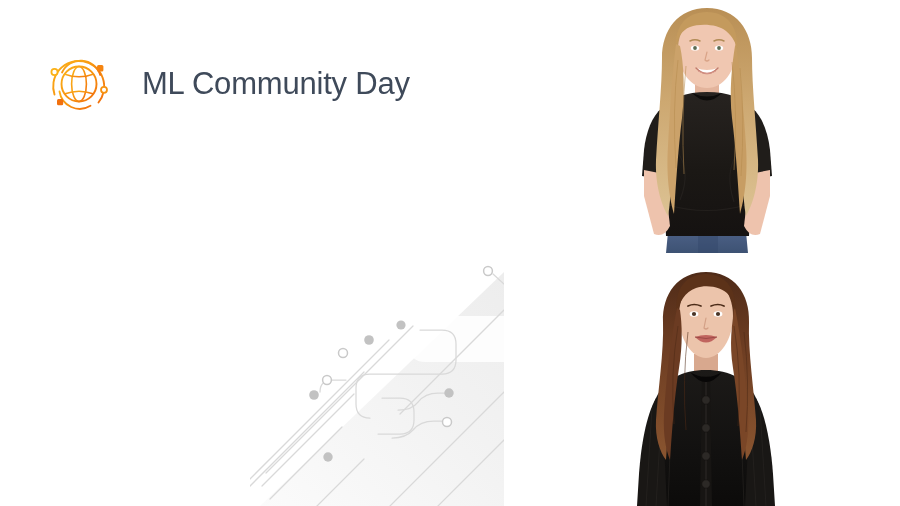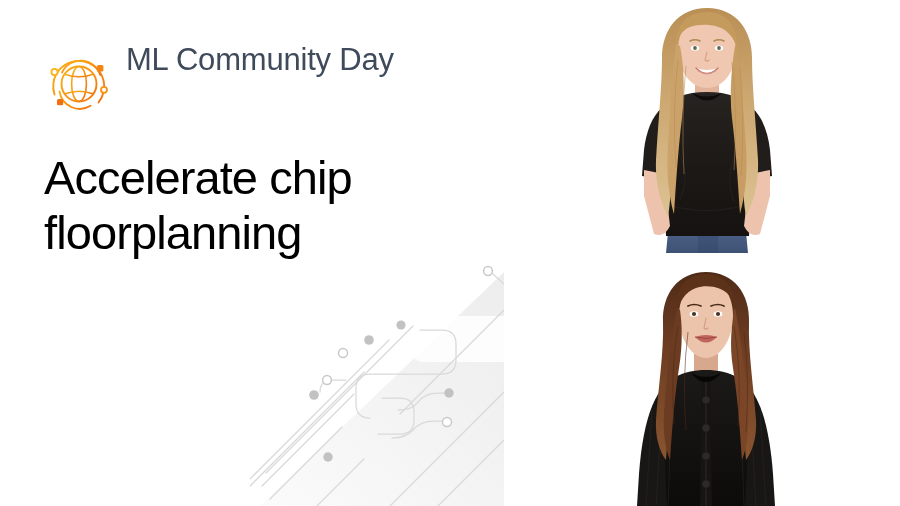--- a/index.html
+++ b/index.html
@@ -20,22 +20,22 @@
     background: #ffffff;
     overflow: hidden;
   }
 
   
   .brand-lockup {
     position: absolute;
     left: 38px;
     top: 44px;
     display: flex;
-    align-items: flex-start;
-    gap: 10px;
+    align-items: center;
+    gap: 26px;
   }
   .brand-mark {
     width: 78px;
     height: 78px;
     display: block;
     flex: 0 0 auto;
   }
   .brand-title {
     font-family: "Liberation Sans", sans-serif;
     font-size: 31px;
@@ -143,24 +143,20 @@
           <rect x="19.0" y="55.0" width="6.2" height="6.2" rx="1.5" fill="#f2700d"></rect>
           <rect x="59.0" y="21.0" width="6.4" height="6.4" rx="1.5" fill="#f58410"></rect>
           <circle cx="66.0" cy="45.8" r="3.0" fill="#ffffff" stroke="#f79311" stroke-width="1.8"></circle>
         </g>
       </svg>
     </span>
 
     <span class="brand-title">ML Community Day</span>
   </div>
 
-  <h1 class="headline">
-    <span class="headline-line">Accelerate chip</span>
-    <span class="headline-line">floorplanning</span>
-  </h1>
 
   <div class="circuit-art">
     <svg viewBox="0 0 254 254" xmlns="http://www.w3.org/2000/svg">
       <defs>
         <clipPath id="artClip">
           <rect x="0" y="0" width="254" height="254"></rect>
         </clipPath>
         <linearGradient id="bandFade" x1="0" y1="1" x2="1" y2="0">
           <stop offset="0%" stop-color="#fbfbfb"></stop>
           <stop offset="60%" stop-color="#f2f2f2"></stop>

